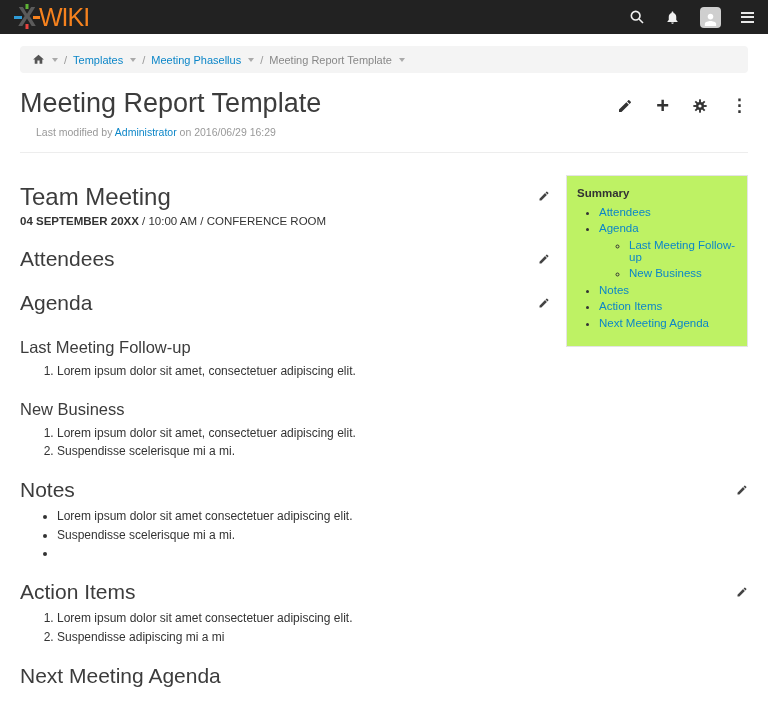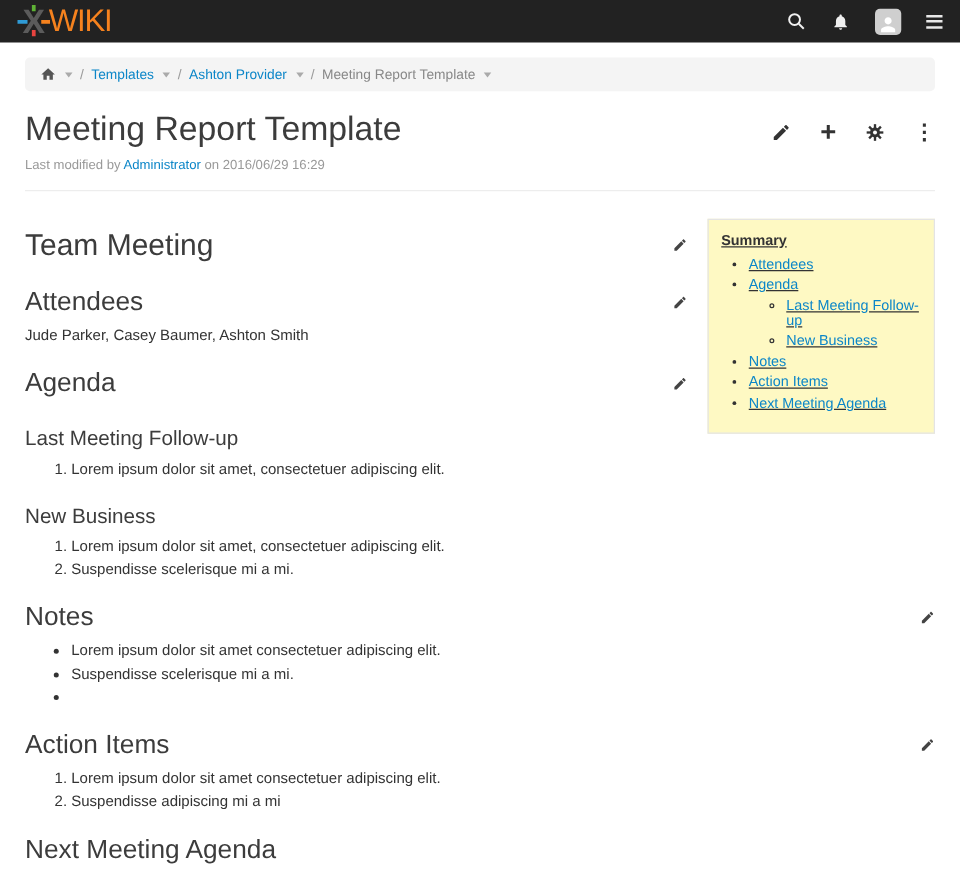--- a/index.html
+++ b/index.html
@@ -42,29 +42,29 @@
   .caret { width:0; height:0; border-left:3.5px solid transparent; border-right:3.5px solid transparent; border-top:4px solid #aaa; display:inline-block; margin-left:1px; }
   .crumb-sep { color:#999; }
 
   
   .titlebar { display:flex; justify-content:space-between; align-items:flex-start; margin:16px 20px 0; }
   .page-title { font-size:27px; font-weight:400; color:#3c3c3c; margin:0; line-height:1.1; }
   .actions { display:flex; gap:23px; align-items:center; margin-top:9px; }
   .act-btn { background:none; border:none; padding:0; cursor:pointer; color:#333; display:flex; align-items:center; }
   .plus-glyph { font-size:22px; font-weight:700; color:#333; line-height:16px; }
   .kebab-glyph { font-size:17px; font-weight:700; color:#333; line-height:16px; }
-  .modline { margin:7px 20px 0; font-size:10.5px; color:#999; }
+  .modline { margin:7px 36px 0; font-size:10.5px; color:#999; }
   .modline a { color:#0c86c8; text-decoration:none; }
   .rule { border:none; border-top:1px solid #ededed; margin:14px 20px 18px; }
 
   
   .content { margin:0 20px; font-size:12px; flex:1 0 auto; }
   .summary-panel {
-    float:right; width:182px; background:#fef9c3; border:1px solid #e4e4e4;
-    padding:11px 10px 13px; margin:4px 0 14px 16px; font-size:11.5px;text-decoration:underline;
+    float:right; width:182px; background:#bef264; border:1px solid #e4e4e4;
+    padding:11px 10px 13px; margin:4px 0 14px 16px; font-size:11.5px;
   }
   .summary-title { font-weight:700; color:#333; }
   .summary-panel ul { margin:7px 0 0; padding-left:22px; }
   .summary-panel li { margin:5px 0; }
   .summary-panel ul ul { list-style:circle; padding-left:28px; margin:5px 0 0; }
   .summary-panel a { color:#0c86c8; text-decoration:none; }
 
   .h2row { display:flex; justify-content:space-between; margin-top:20px; }
   .h2row h2 { font-size:21px; font-weight:400; color:#3c3c3c; margin:0; line-height:1.15; }
   .h2row h1 { font-size:24px; font-weight:400; color:#3c3c3c; margin:0; line-height:1.15; }
@@ -119,21 +119,21 @@
     <a style="line-height:0;">
       <svg width="13" height="13" viewBox="0 0 24 24" fill="#555">
           <path d="M10 20v-6h4v6h5v-8h3L12 3 2 12h3v8z"></path>
         </svg>
     </a>
     <span class="caret"></span>
     <span class="crumb-sep">/</span>
     <a class="crumb-link">Templates</a>
     <span class="caret"></span>
     <span class="crumb-sep">/</span>
-    <a class="crumb-link">Ashton Provider</a>
+    <a class="crumb-link">Meeting Phasellus</a>
     <span class="caret"></span>
     <span class="crumb-sep">/</span>
     <span class="crumb-current">Meeting Report Template</span>
     <span class="caret"></span>
   </nav>
 
   <div class="titlebar">
     <h1 class="page-title">Meeting Report Template</h1>
     <div class="actions">
       <button class="act-btn">
@@ -191,30 +191,32 @@
     </aside>
 
     <div class="h2row" style="margin-top:12px;">
       <h1>Team Meeting</h1>
       <button class="pencil-btn">
         <svg width="12" height="12" viewBox="0 0 24 24" fill="#444">
             <path d="M3 17.25V21h3.75L17.8 9.94l-3.75-3.75L3 17.25zM20.7 7.04c.39-.39.39-1.02 0-1.41l-2.34-2.34c-.39-.39-1.02-.39-1.41 0l-1.83 1.83 3.75 3.75 1.83-1.83z"></path>
           </svg>
       </button>
     </div>
+    <p class="meta-line">
+      <strong>04 SEPTEMBER 20XX</strong><span> / 10:00 AM / CONFERENCE ROOM</span>
+    </p>
 
     <div class="h2row">
       <h2>Attendees</h2>
       <button class="pencil-btn">
         <svg width="12" height="12" viewBox="0 0 24 24" fill="#444">
             <path d="M3 17.25V21h3.75L17.8 9.94l-3.75-3.75L3 17.25zM20.7 7.04c.39-.39.39-1.02 0-1.41l-2.34-2.34c-.39-.39-1.02-.39-1.41 0l-1.83 1.83 3.75 3.75 1.83-1.83z"></path>
           </svg>
       </button>
     </div>
-    <p class="plain-text">Jude Parker, Casey Baumer, Ashton Smith</p>
 
     <div class="h2row">
       <h2>Agenda</h2>
       <button class="pencil-btn">
         <svg width="12" height="12" viewBox="0 0 24 24" fill="#444">
             <path d="M3 17.25V21h3.75L17.8 9.94l-3.75-3.75L3 17.25zM20.7 7.04c.39-.39.39-1.02 0-1.41l-2.34-2.34c-.39-.39-1.02-.39-1.41 0l-1.83 1.83 3.75 3.75 1.83-1.83z"></path>
           </svg>
       </button>
     </div>
 

